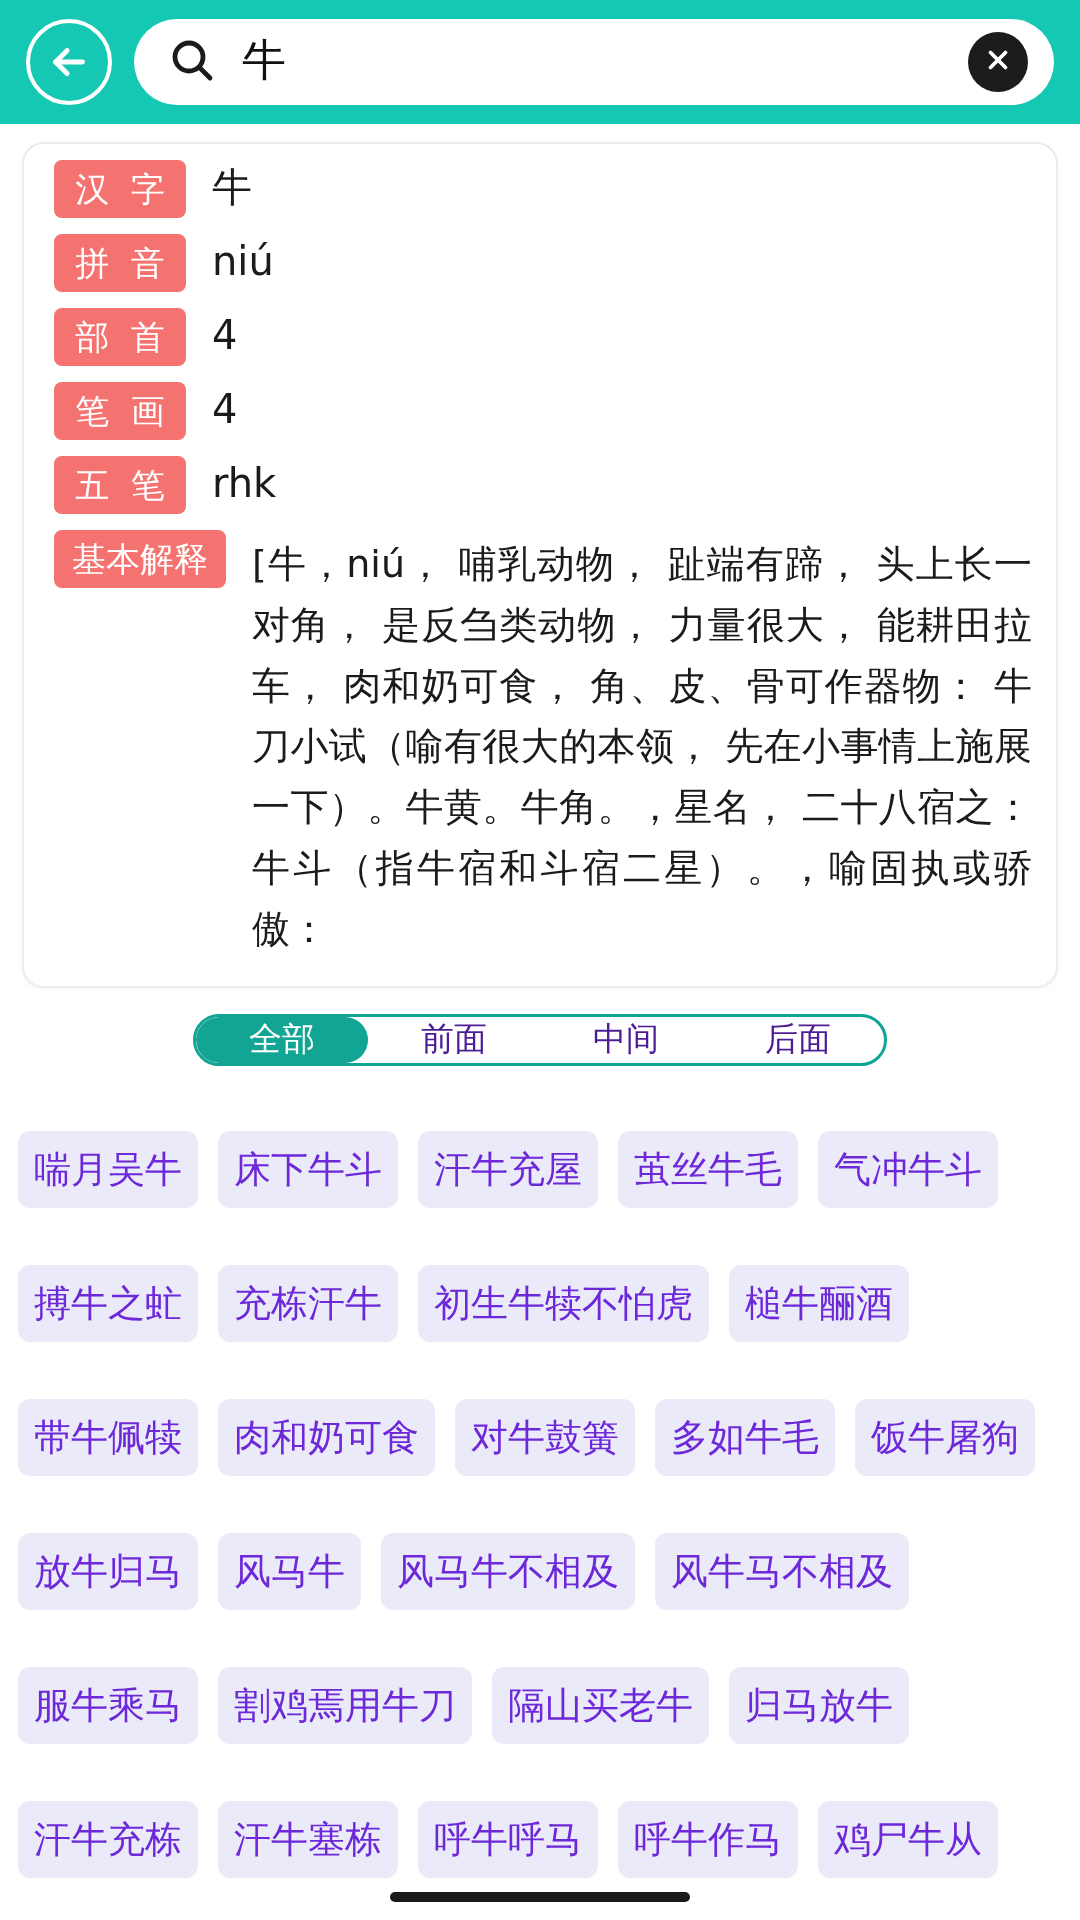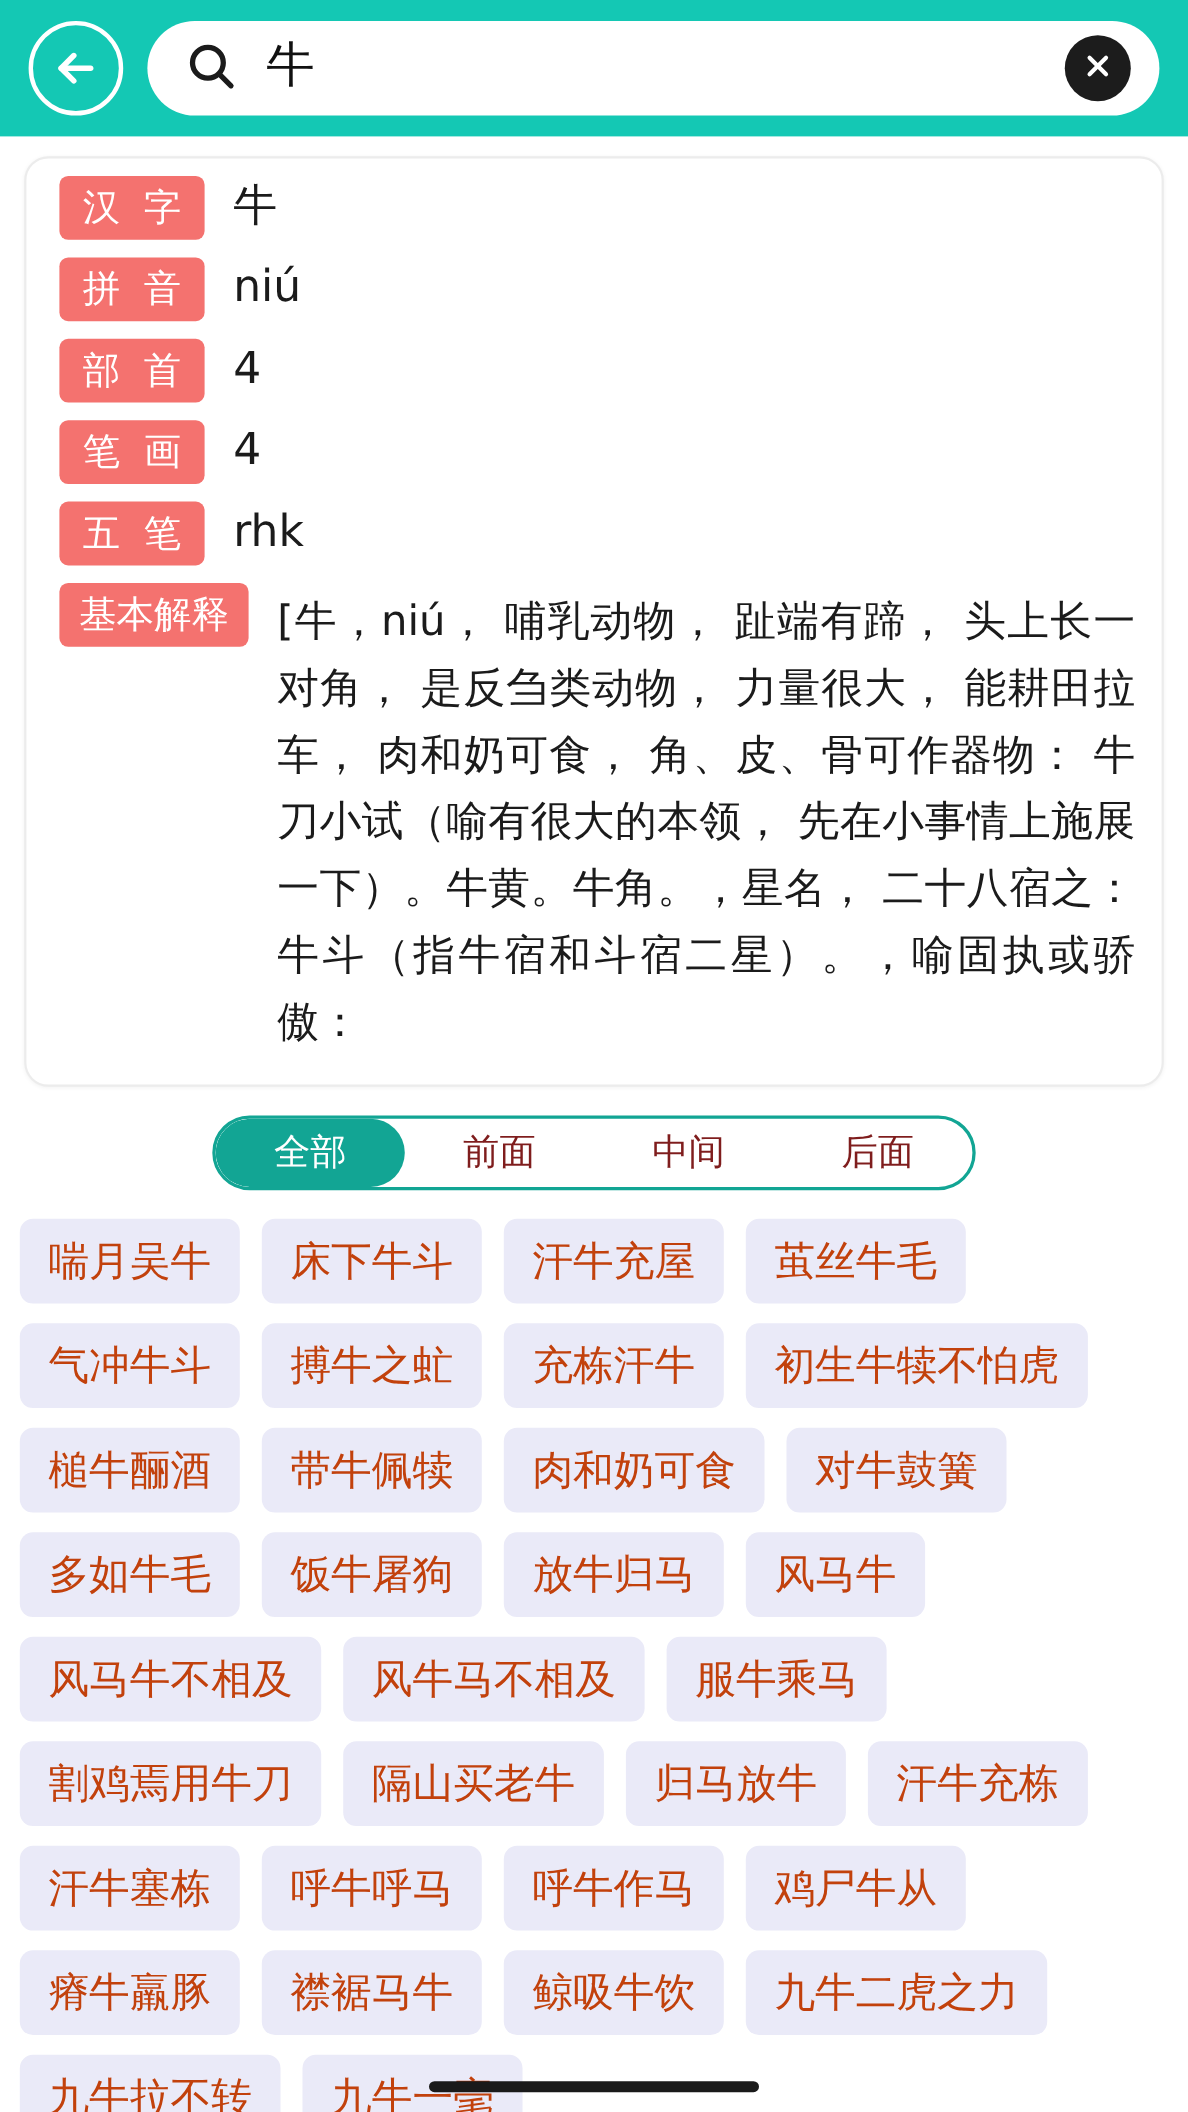--- a/index.html
+++ b/index.html
@@ -108,53 +108,54 @@
   .seg-wrap {
     display: flex;
     justify-content: center;
     margin-top: 26px;
   }
   .seg {
     border: 3px solid #12a594;
     border-radius: 40px;
     display: flex;
     overflow: hidden;
-    height: 68px;
+    height: 52px;
   }
   .seg-item {
     min-width: 172px;
     display: flex;
     align-items: center;
     justify-content: center;
     font-size: 33px;
-    color: #7f1d1d;
+    color: #4c1d95;
   }
   .seg-item.active {
     background: #12a594;
     color: #ffffff;
     border-radius: 40px;
   }
 
   
   .chips {
     margin-top: 26px;
     padding: 0 18px;
     display: flex;
     flex-wrap: wrap;
     gap: 18px 20px;
     align-content: flex-start;
   }
   .chip {
     background: #eaeaf8;
     border-radius: 12px;
     font-size: 37px;
-    color: #c2410c;
-    padding: 20px 26px;
+    color: #6d28d9;
+    padding: 20px 16px;
     line-height: 1;
     white-space: nowrap;
+    margin-top: 39px;
   }
 
   
   .home-ind {
     position: absolute;
     left: 50%;
     transform: translateX(-50%);
     bottom: 18px;
     width: 300px;
     height: 10px;

